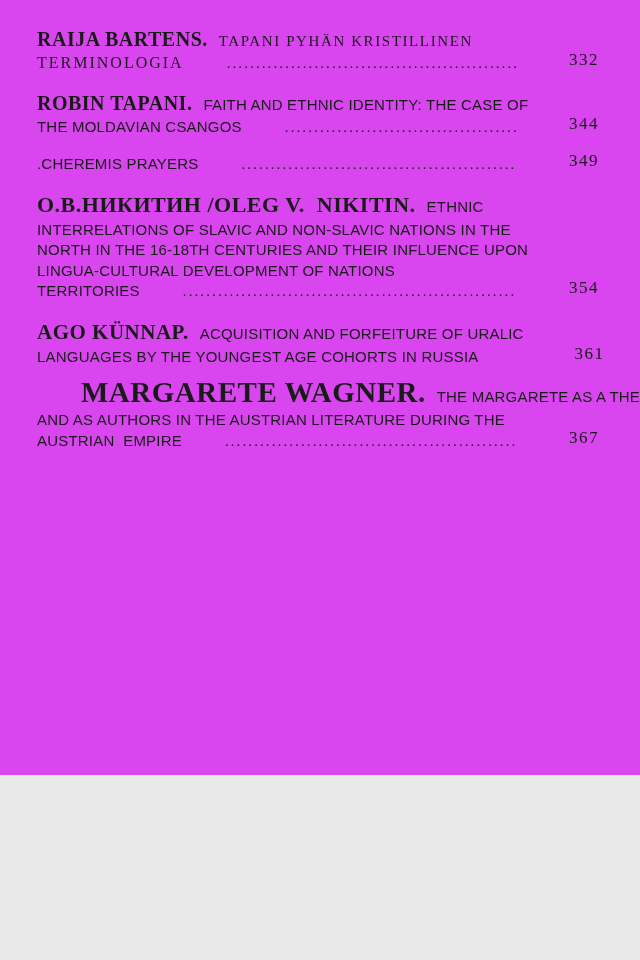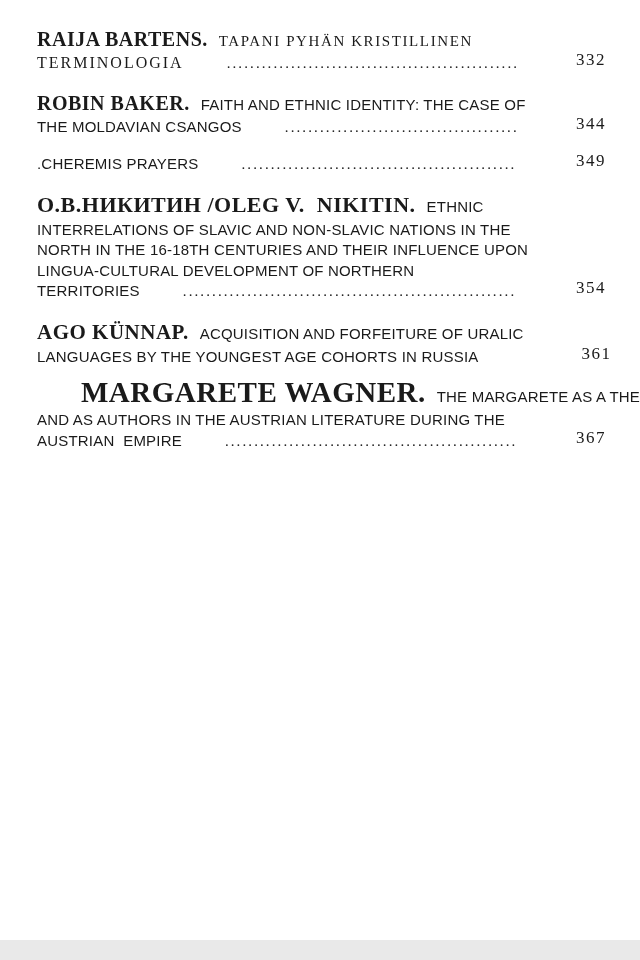--- a/index.html
+++ b/index.html
@@ -4,22 +4,22 @@
 <style>
   * { margin: 0; padding: 0; box-sizing: border-box; }
   html, body { width: 640px; height: 960px; }
   body {
     background: #e9e9e9;
     font-family: "Liberation Serif", serif;
   }
   .page {
     position: relative;
     width: 640px;
-    height: 940px;
-    background: #ffffff;
+    height: 775px;
+    background: #d946ef;
     color: #1a1a1a;
     overflow: hidden;
   }
   .content {
     position: absolute;
     left: 37px;
     right: 34px;
     top: 27px;
   }
   .entry { margin-bottom: 17px; }
@@ -68,21 +68,21 @@
   }
   .dots span {
     font-family: "Liberation Serif", serif;
     font-size: 15px;
     letter-spacing: 2.1px;
     color: #222;
   }
   .pagenum {
     flex: 0 0 auto;
     width: 44px;
-    text-align: right;
+    text-align: center;
     font-family: "Liberation Serif", serif;
     font-size: 17px;
     letter-spacing: 1.5px;
     position: relative;
     top: -3px;
   }
 </style>
 </head>
 <body>
 
@@ -95,21 +95,21 @@
       </div>
       <div class="line-last">
         <span class="last-text serif-ls">TERMINOLOGIA</span>
         <span class="dots"><span>........................................................................................................................................</span></span>
         <span class="pagenum">332</span>
       </div>
     </div>
 
     <div class="entry">
       <div class="line-first">
-        <span class="name">ROBIN BAKER.</span><span class="title sans">FAITH AND ETHNIC IDENTITY: THE CASE OF</span>
+        <span class="name">ROBIN TAPANI.</span><span class="title sans">FAITH AND ETHNIC IDENTITY: THE CASE OF</span>
       </div>
       <div class="line-last">
         <span class="last-text sans">THE MOLDAVIAN CSANGOS</span>
         <span class="dots"><span>........................................................................................................................................</span></span>
         <span class="pagenum">344</span>
       </div>
     </div>
 
     <div class="entry">
       <div class="line-last">
@@ -118,21 +118,21 @@
         <span class="pagenum">349</span>
       </div>
     </div>
 
     <div class="entry tight">
       <div class="line-first big">
         <span class="name lg">О.В.НИКИТИН /OLEG V.  NIKITIN.</span><span class="title sans">ETHNIC</span>
       </div>
       <div class="line-mid sans">INTERRELATIONS OF SLAVIC AND NON-SLAVIC NATIONS IN THE</div>
       <div class="line-mid sans">NORTH IN THE 16-18TH CENTURIES  AND THEIR INFLUENCE UPON</div>
-      <div class="line-mid sans">LINGUA-CULTURAL DEVELOPMENT OF NORTHERN</div>
+      <div class="line-mid sans">LINGUA-CULTURAL DEVELOPMENT OF NATIONS</div>
       <div class="line-last">
         <span class="last-text sans">TERRITORIES</span>
         <span class="dots"><span>........................................................................................................................................</span></span>
         <span class="pagenum">354</span>
       </div>
     </div>
 
     <div class="entry tighter">
       <div class="line-first big">
         <span class="name md">AGO KÜNNAP.</span><span class="title sans">ACQUISITION AND FORFEITURE OF URALIC</span>

